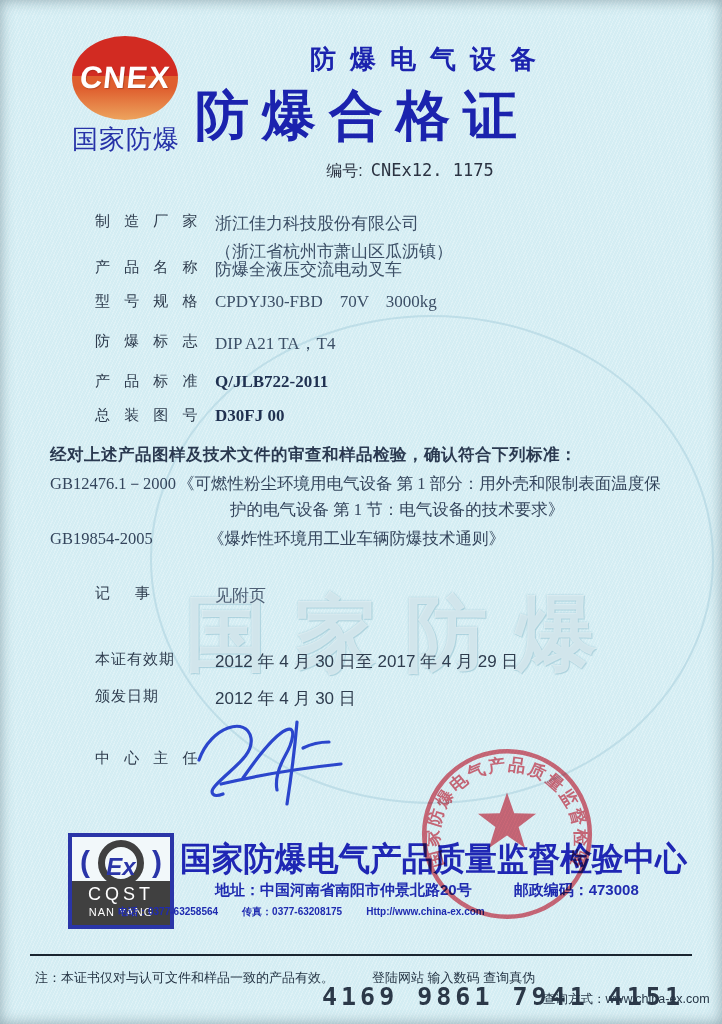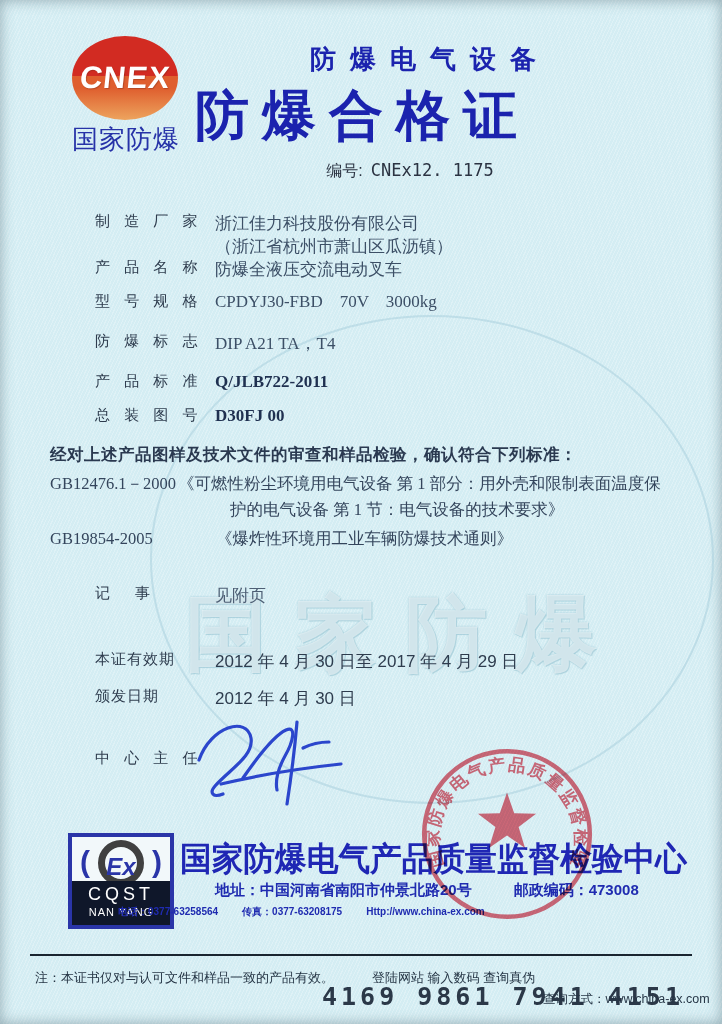--- a/index.html
+++ b/index.html
@@ -48,43 +48,43 @@
     position:absolute; left:200px; top:160px; width:420px; text-align:center; z-index:1;
     font-size:16px; color:#2b3342; white-space:nowrap;
   }
   .cert-no .no{ font-family:"DejaVu Sans Mono", monospace; font-size:17px; margin-left:8px;}
   
   .row{ position:absolute; left:95px; width:580px; z-index:1; }
   .lbl{ display:inline-block; width:118px; vertical-align:top;
         font-size:15px; letter-spacing:5px; color:#2e3c4e; white-space:nowrap;}
   .val{ display:inline-block; vertical-align:top; margin-left:2px;
         font-family:"Liberation Serif", serif; font-size:17px; color:#3c4f66; white-space:pre;}
-  .val .l2{ }
+  .val .l2{ margin-top:5px; }
   .val.bold{ font-weight:bold; color:#1f3050; }
   
   .standards{ position:absolute; left:50px; top:444px; width:625px; z-index:1; }
   .std-intro{ font-size:16.5px; font-weight:600; color:#2a3950; letter-spacing:.5px;}
   .std-line{ margin-top:7px; font-family:"Liberation Serif", serif; font-size:16.5px; color:#34455c;}
   .std-line .code{ display:inline-block; min-width:128px;}
   .std-cont{ margin-top:4px; margin-left:180px; font-family:"Liberation Serif", serif; font-size:16.5px; color:#34455c;}
-  .std-line .t2{ margin-left:38px; }
+  .std-line .t2{ margin-left:30px; }
   
   .signature{ position:absolute; left:185px; top:708px; z-index:2; }
   .seal{ position:absolute; left:417px; top:744px; width:180px; height:180px; z-index:3;
          mix-blend-mode:multiply; opacity:.85; }
   
   .cqst-logo{ position:absolute; left:68px; top:833px; width:106px; height:96px; z-index:1;
     border:4px solid #2a35a8; background:#f2f8fa; box-sizing:border-box;}
   .cqst-top{ position:relative; height:52px; text-align:center;}
   .ex-circle{ display:inline-block; margin-top:3px; width:46px; height:46px; border:7px solid #404040;
     border-radius:50%; box-sizing:border-box; line-height:40px; font-size:24px; font-weight:bold;
     font-style:italic; color:#2a35a8;}
   .paren{ position:absolute; top:8px; font-size:30px; color:#2a35a8; font-weight:bold;}
   .paren.l{ left:8px;} .paren.r{ right:8px;}
-  .cqst-bottom{ position:absolute; left:0; right:0; bottom:0; height:44px; background:#0f172a;
+  .cqst-bottom{ position:absolute; left:0; right:0; bottom:0; height:44px; background:#404040;
     color:#fff; text-align:center;}
   .cqst-bottom .cqst{ font-size:18px; letter-spacing:4px; margin-top:3px;}
   .cqst-bottom .ny{ font-size:11px; letter-spacing:1px; margin-top:1px;}
   .org-name{ position:absolute; left:180px; top:837px; width:515px; z-index:1;
     font-size:33px; font-weight:bold; color:#1f27b4; white-space:nowrap; letter-spacing:0px;
     transform:scaleX(.96); transform-origin:left;}
   .org-addr{ position:absolute; left:215px; top:881px; z-index:1; font-size:15px; font-weight:bold;
     color:#1f2bb0; white-space:nowrap;}
   .org-addr .gap{ margin-left:42px;}
   .org-tel{ position:absolute; left:118px; top:905px; z-index:1; font-size:10px; font-weight:bold;

